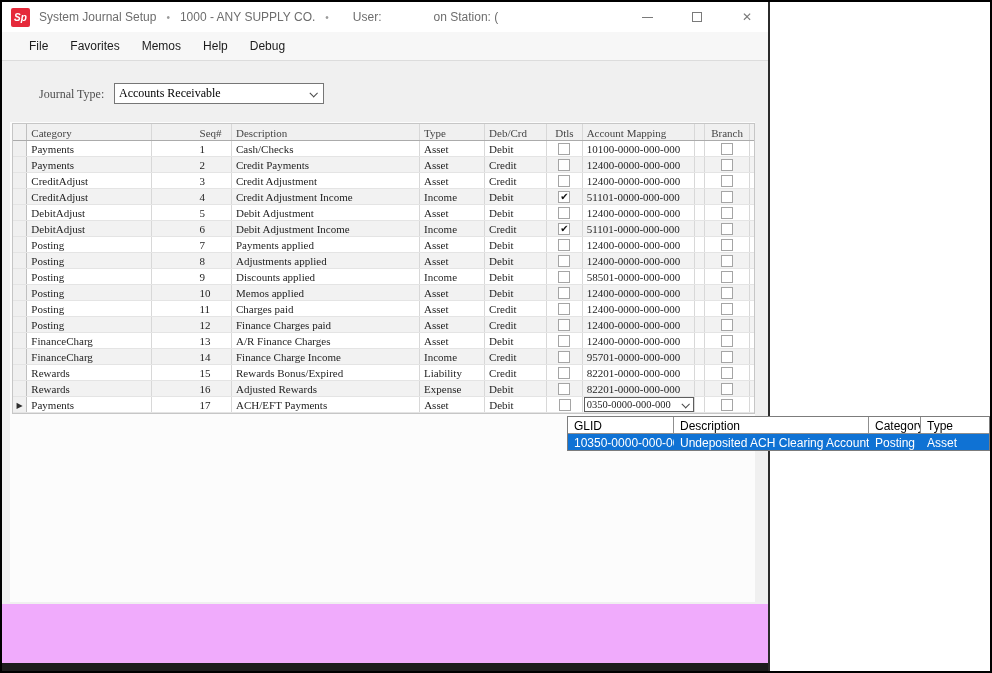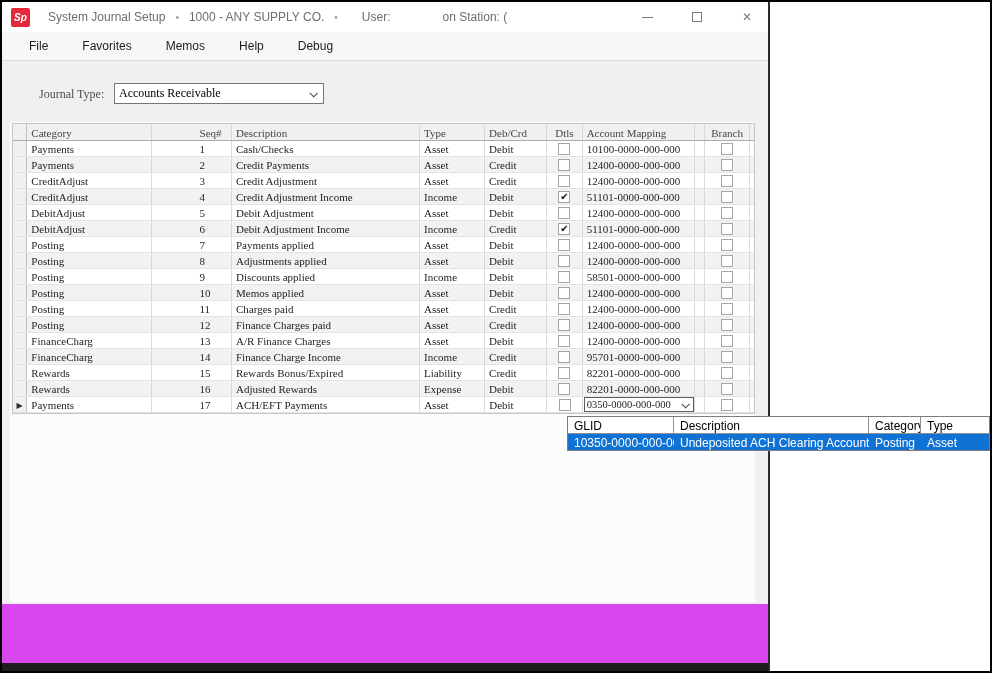--- a/index.html
+++ b/index.html
@@ -1,37 +1,37 @@
 <!DOCTYPE html>
 <html><head>
 <meta charset="utf-8">
 <style>
   * { margin:0; padding:0; box-sizing:border-box; }
   html,body { width:992px; height:673px; font-family:"Liberation Sans", sans-serif; background:#fff; }
   #canvas { position:relative; width:992px; height:673px; background:#ffffff; border:2px solid #000; overflow:hidden; }
 
   
-  #app-window { position:absolute; left:0; top:0; width:768px; height:669px; background:#d946ef; border-right:2px solid #2b2b2b; }
+  #app-window { position:absolute; left:0; top:0; width:768px; height:669px; background:#f0abfc; border-right:2px solid #2b2b2b; }
 
   
   .titlebar { position:absolute; left:0; top:0; width:100%; height:30px; background:#ffffff; display:flex; align-items:center; }
   .app-icon { width:19px; height:19px; margin-left:9px; border-radius:2px; display:flex; align-items:center; justify-content:center;
               color:#fff; font-size:10px; font-weight:bold; font-style:italic; }
-  .title-text { margin-left:18px; font-size:12px; color:#6d6d6d; display:flex; align-items:center; white-space:nowrap; }
+  .title-text { margin-left:9px; font-size:12px; color:#6d6d6d; display:flex; align-items:center; white-space:nowrap; }
   .title-text .sep { margin:0 10px; color:#9a9a9a; font-size:10px; }
   .title-text .user-lbl { margin-left:14px; }
   .title-text .station-lbl { margin-left:52px; }
   .win-controls { position:absolute; right:10px; top:0; height:30px; display:flex; align-items:center; gap:28px; }
   .wc-btn { width:22px; height:22px; display:flex; align-items:center; justify-content:center; color:#7a7a7a; font-size:12px; cursor:default; }
   .wc-min-glyph { display:block; width:11px; height:1px; background:#7a7a7a; }
   .wc-max-glyph { display:block; width:10px; height:10px; border:1px solid #7a7a7a; }
 
   
   .menubar { position:absolute; left:0; top:30px; width:100%; height:29px; background:#f7f7f7; border-bottom:1px solid #dcdcdc;
-             display:flex; align-items:center; padding-left:16px; gap:12px; }
+             display:flex; align-items:center; padding-left:16px; gap:0; }
   .menu-item { font-size:12px; color:#1c1c1c; padding:4px 11px; }
 
   
   .content { position:absolute; left:0; top:59px; width:766px; height:543px; background:#f0f0f0;font-family:Liberation Serif, serif; }
   .jt-label { position:absolute; left:37px; top:26px; font-size:12px; color:#4f4f4f; }
   .jt-select { position:absolute; left:112px; top:22px; width:210px; height:21px; background:#fff; border:1px solid #767676;
                display:flex; align-items:center; justify-content:space-between; padding:0 7px 0 4px; font-size:12px; color:#000; }
   .chev { display:inline-block; width:6px; height:6px; border-right:1.4px solid #4a4a4a; border-bottom:1.4px solid #4a4a4a; transform:rotate(45deg) translateY(-1px); }
 
   .white-panel { position:absolute; left:8px; top:61px; width:745px; height:480px; background:#fcfcfc; }

